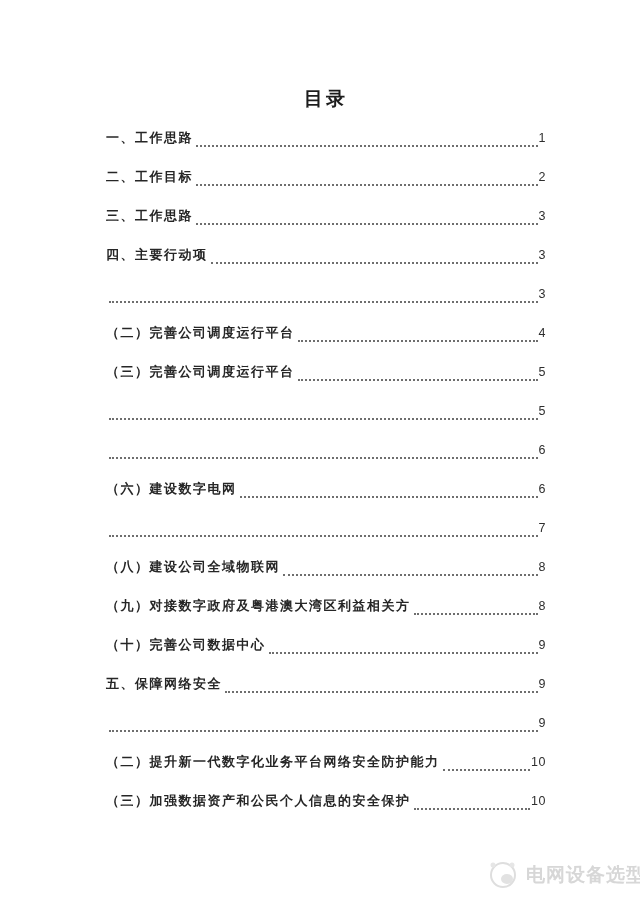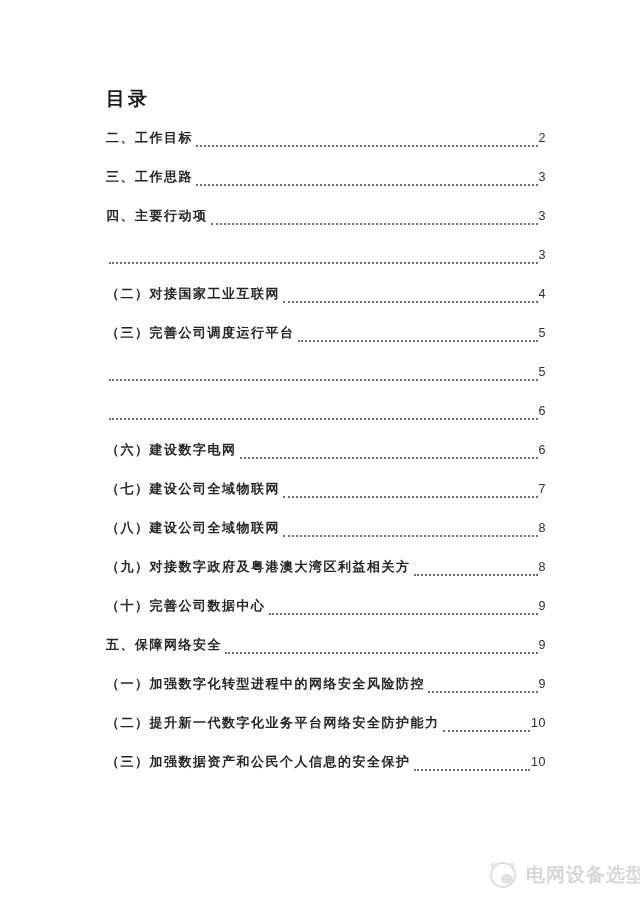--- a/index.html
+++ b/index.html
@@ -11,21 +11,21 @@
   .page {
     position: relative;
     width: 640px;
     height: 906px;
     background: #ffffff;
     overflow: hidden;
   }
   .doc-title {
     margin: 88px 0 0 106px;
     width: 440px;
-    text-align: left;
+    text-align: center;
     font-size: 19px;
     line-height: 22px;
     font-weight: 700;
     letter-spacing: 3px;
     color: #1c1c1c;
   }
   .toc {
     margin: 8px 0 0 106px;
     width: 440px;
   }
@@ -75,40 +75,45 @@
 </style>
 </head>
 <body>
 
 <div class="page">
 
   <div class="doc-title">目录</div>
 
   <div class="toc">
       <div class="toc-row">
+        <span class="toc-label">一、工作思路</span>
+        <span class="toc-leader"></span>
+        <span class="toc-page">1</span>
+      </div>
+      <div class="toc-row">
         <span class="toc-label">二、工作目标</span>
         <span class="toc-leader"></span>
         <span class="toc-page">2</span>
       </div>
       <div class="toc-row">
         <span class="toc-label">三、工作思路</span>
         <span class="toc-leader"></span>
         <span class="toc-page">3</span>
       </div>
       <div class="toc-row">
         <span class="toc-label">四、主要行动项</span>
         <span class="toc-leader"></span>
         <span class="toc-page">3</span>
       </div>
       <div class="toc-row">
         <span class="toc-leader"></span>
         <span class="toc-page">3</span>
       </div>
       <div class="toc-row">
-        <span class="toc-label">（二）对接国家工业互联网</span>
+        <span class="toc-label">（二）完善公司调度运行平台</span>
         <span class="toc-leader"></span>
         <span class="toc-page">4</span>
       </div>
       <div class="toc-row">
         <span class="toc-label">（三）完善公司调度运行平台</span>
         <span class="toc-leader"></span>
         <span class="toc-page">5</span>
       </div>
       <div class="toc-row">
         <span class="toc-leader"></span>
@@ -117,21 +122,20 @@
       <div class="toc-row">
         <span class="toc-leader"></span>
         <span class="toc-page">6</span>
       </div>
       <div class="toc-row">
         <span class="toc-label">（六）建设数字电网</span>
         <span class="toc-leader"></span>
         <span class="toc-page">6</span>
       </div>
       <div class="toc-row">
-        <span class="toc-label">（七）建设公司全域物联网</span>
         <span class="toc-leader"></span>
         <span class="toc-page">7</span>
       </div>
       <div class="toc-row">
         <span class="toc-label">（八）建设公司全域物联网</span>
         <span class="toc-leader"></span>
         <span class="toc-page">8</span>
       </div>
       <div class="toc-row">
         <span class="toc-label">（九）对接数字政府及粤港澳大湾区利益相关方</span>
@@ -142,21 +146,20 @@
         <span class="toc-label">（十）完善公司数据中心</span>
         <span class="toc-leader"></span>
         <span class="toc-page">9</span>
       </div>
       <div class="toc-row">
         <span class="toc-label">五、保障网络安全</span>
         <span class="toc-leader"></span>
         <span class="toc-page">9</span>
       </div>
       <div class="toc-row">
-        <span class="toc-label">（一）加强数字化转型进程中的网络安全风险防控</span>
         <span class="toc-leader"></span>
         <span class="toc-page">9</span>
       </div>
       <div class="toc-row">
         <span class="toc-label">（二）提升新一代数字化业务平台网络安全防护能力</span>
         <span class="toc-leader"></span>
         <span class="toc-page">10</span>
       </div>
       <div class="toc-row">
         <span class="toc-label">（三）加强数据资产和公民个人信息的安全保护</span>

